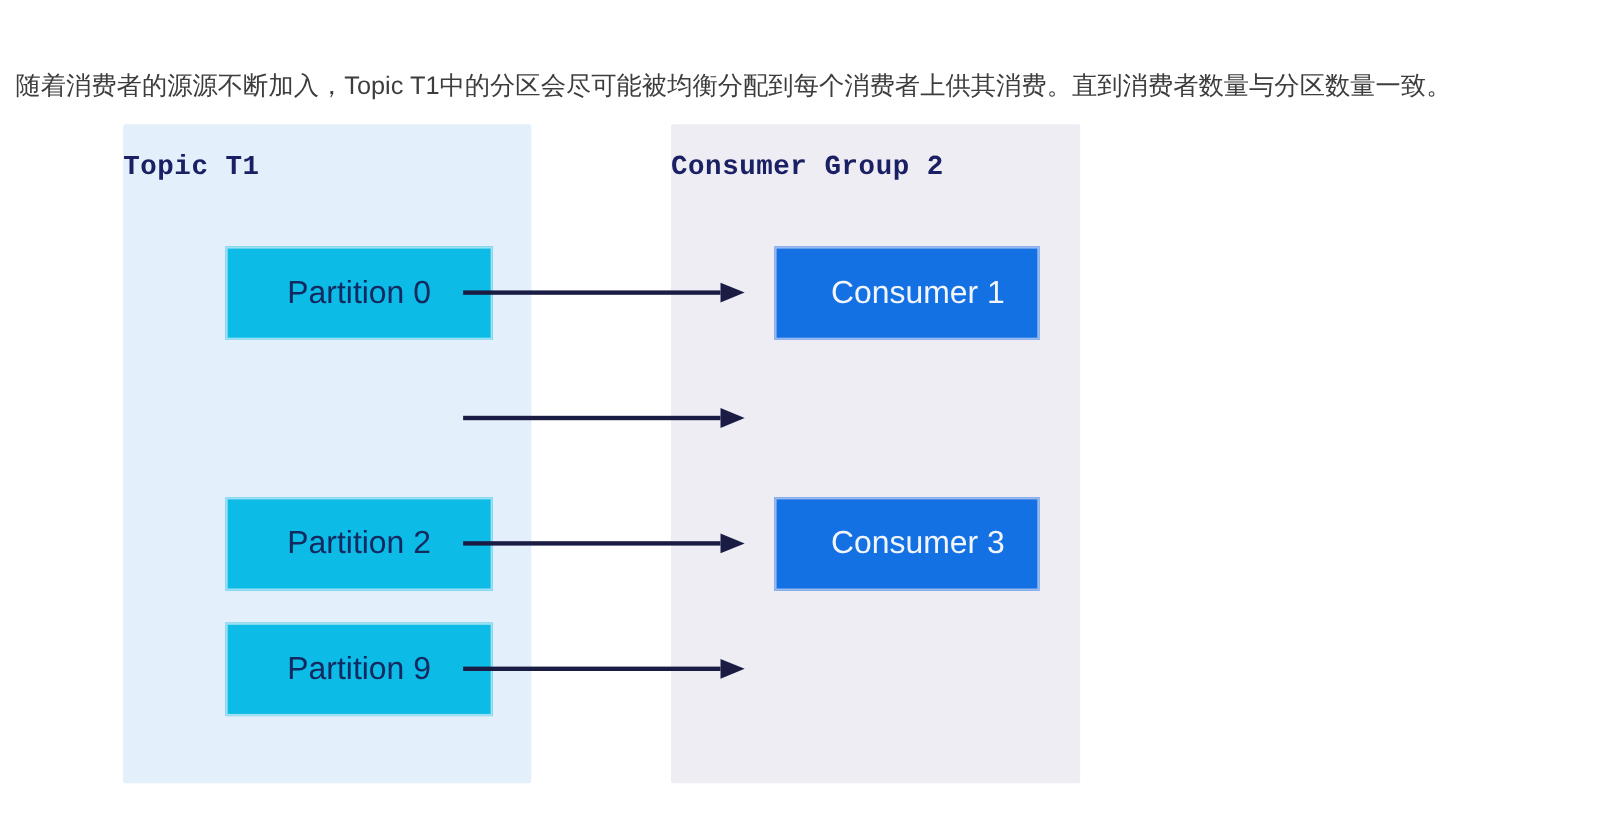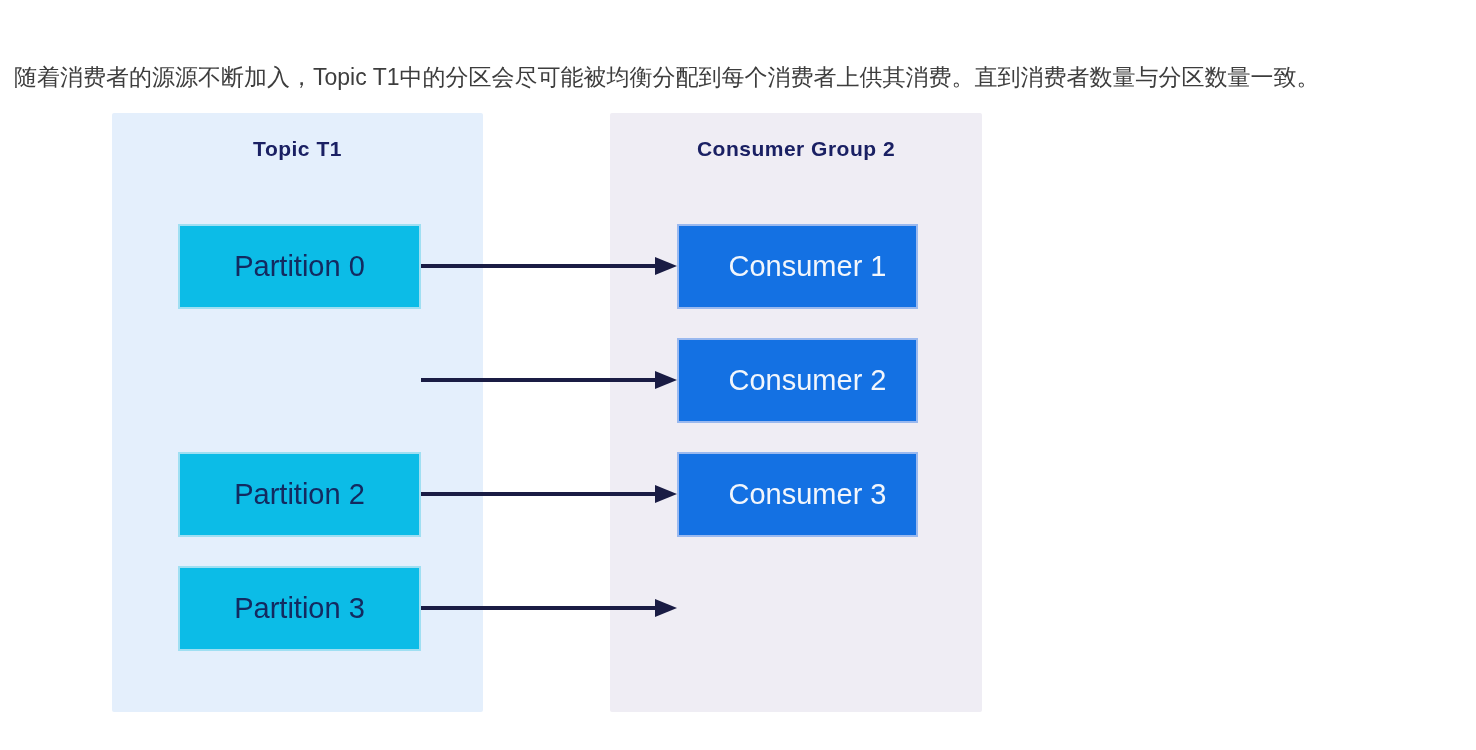--- a/index.html
+++ b/index.html
@@ -28,28 +28,29 @@
   .description{
     position:absolute;left:14px;top:60px;width:1440px;
     font-size:23px;line-height:34px;color:var(--paragraph-text);
   }
 
   .panel{position:absolute;top:113px;height:599px;border-radius:2px;}
   .topic-panel{left:112px;width:371px;background:var(--topic-panel-bg);}
   .consumer-panel{left:610px;width:372px;background:var(--consumer-panel-bg);}
   .panel-title{
     position:absolute;top:24px;left:0;width:100%;
-    text-align:center;font-size:21px;font-weight:bold;
-    color:var(--panel-title-text);letter-spacing:0.5px;
+    font-size:25px;font-weight:bold;
+    color:var(--panel-title-text);letter-spacing:0.5px;font-family:Liberation Mono, monospace;
   }
 
   .box{
     position:absolute;height:85px;
     display:flex;align-items:center;justify-content:center;
     font-size:29px;
+    margin-left:27px;
   }
   .partition-box{
     left:178px;width:243px;
     background:var(--partition-box-bg);
     border:2px solid var(--partition-box-border);
     color:var(--partition-text);
   }
   .consumer-box{
     left:677px;width:241px;
     background:var(--consumer-box-bg);
@@ -86,24 +87,23 @@
   <div class="panel topic-panel">
     <div class="panel-title">Topic T1</div>
   </div>
 
   <div class="panel consumer-panel">
     <div class="panel-title">Consumer Group 2</div>
   </div>
 
   <div class="box partition-box r0">Partition 0</div>
   <div class="box partition-box r2">Partition 2</div>
-  <div class="box partition-box r3">Partition 3</div>
+  <div class="box partition-box r3">Partition 9</div>
 
   <div class="box consumer-box r0">Consumer 1</div>
-  <div class="box consumer-box r1">Consumer 2</div>
   <div class="box consumer-box r2">Consumer 3</div>
 
   <div class="arrow r0">
     <span class="arrow-line"></span>
     <span class="arrow-head"></span>
   </div>
   <div class="arrow r1">
     <span class="arrow-line"></span>
     <span class="arrow-head"></span>
   </div>

